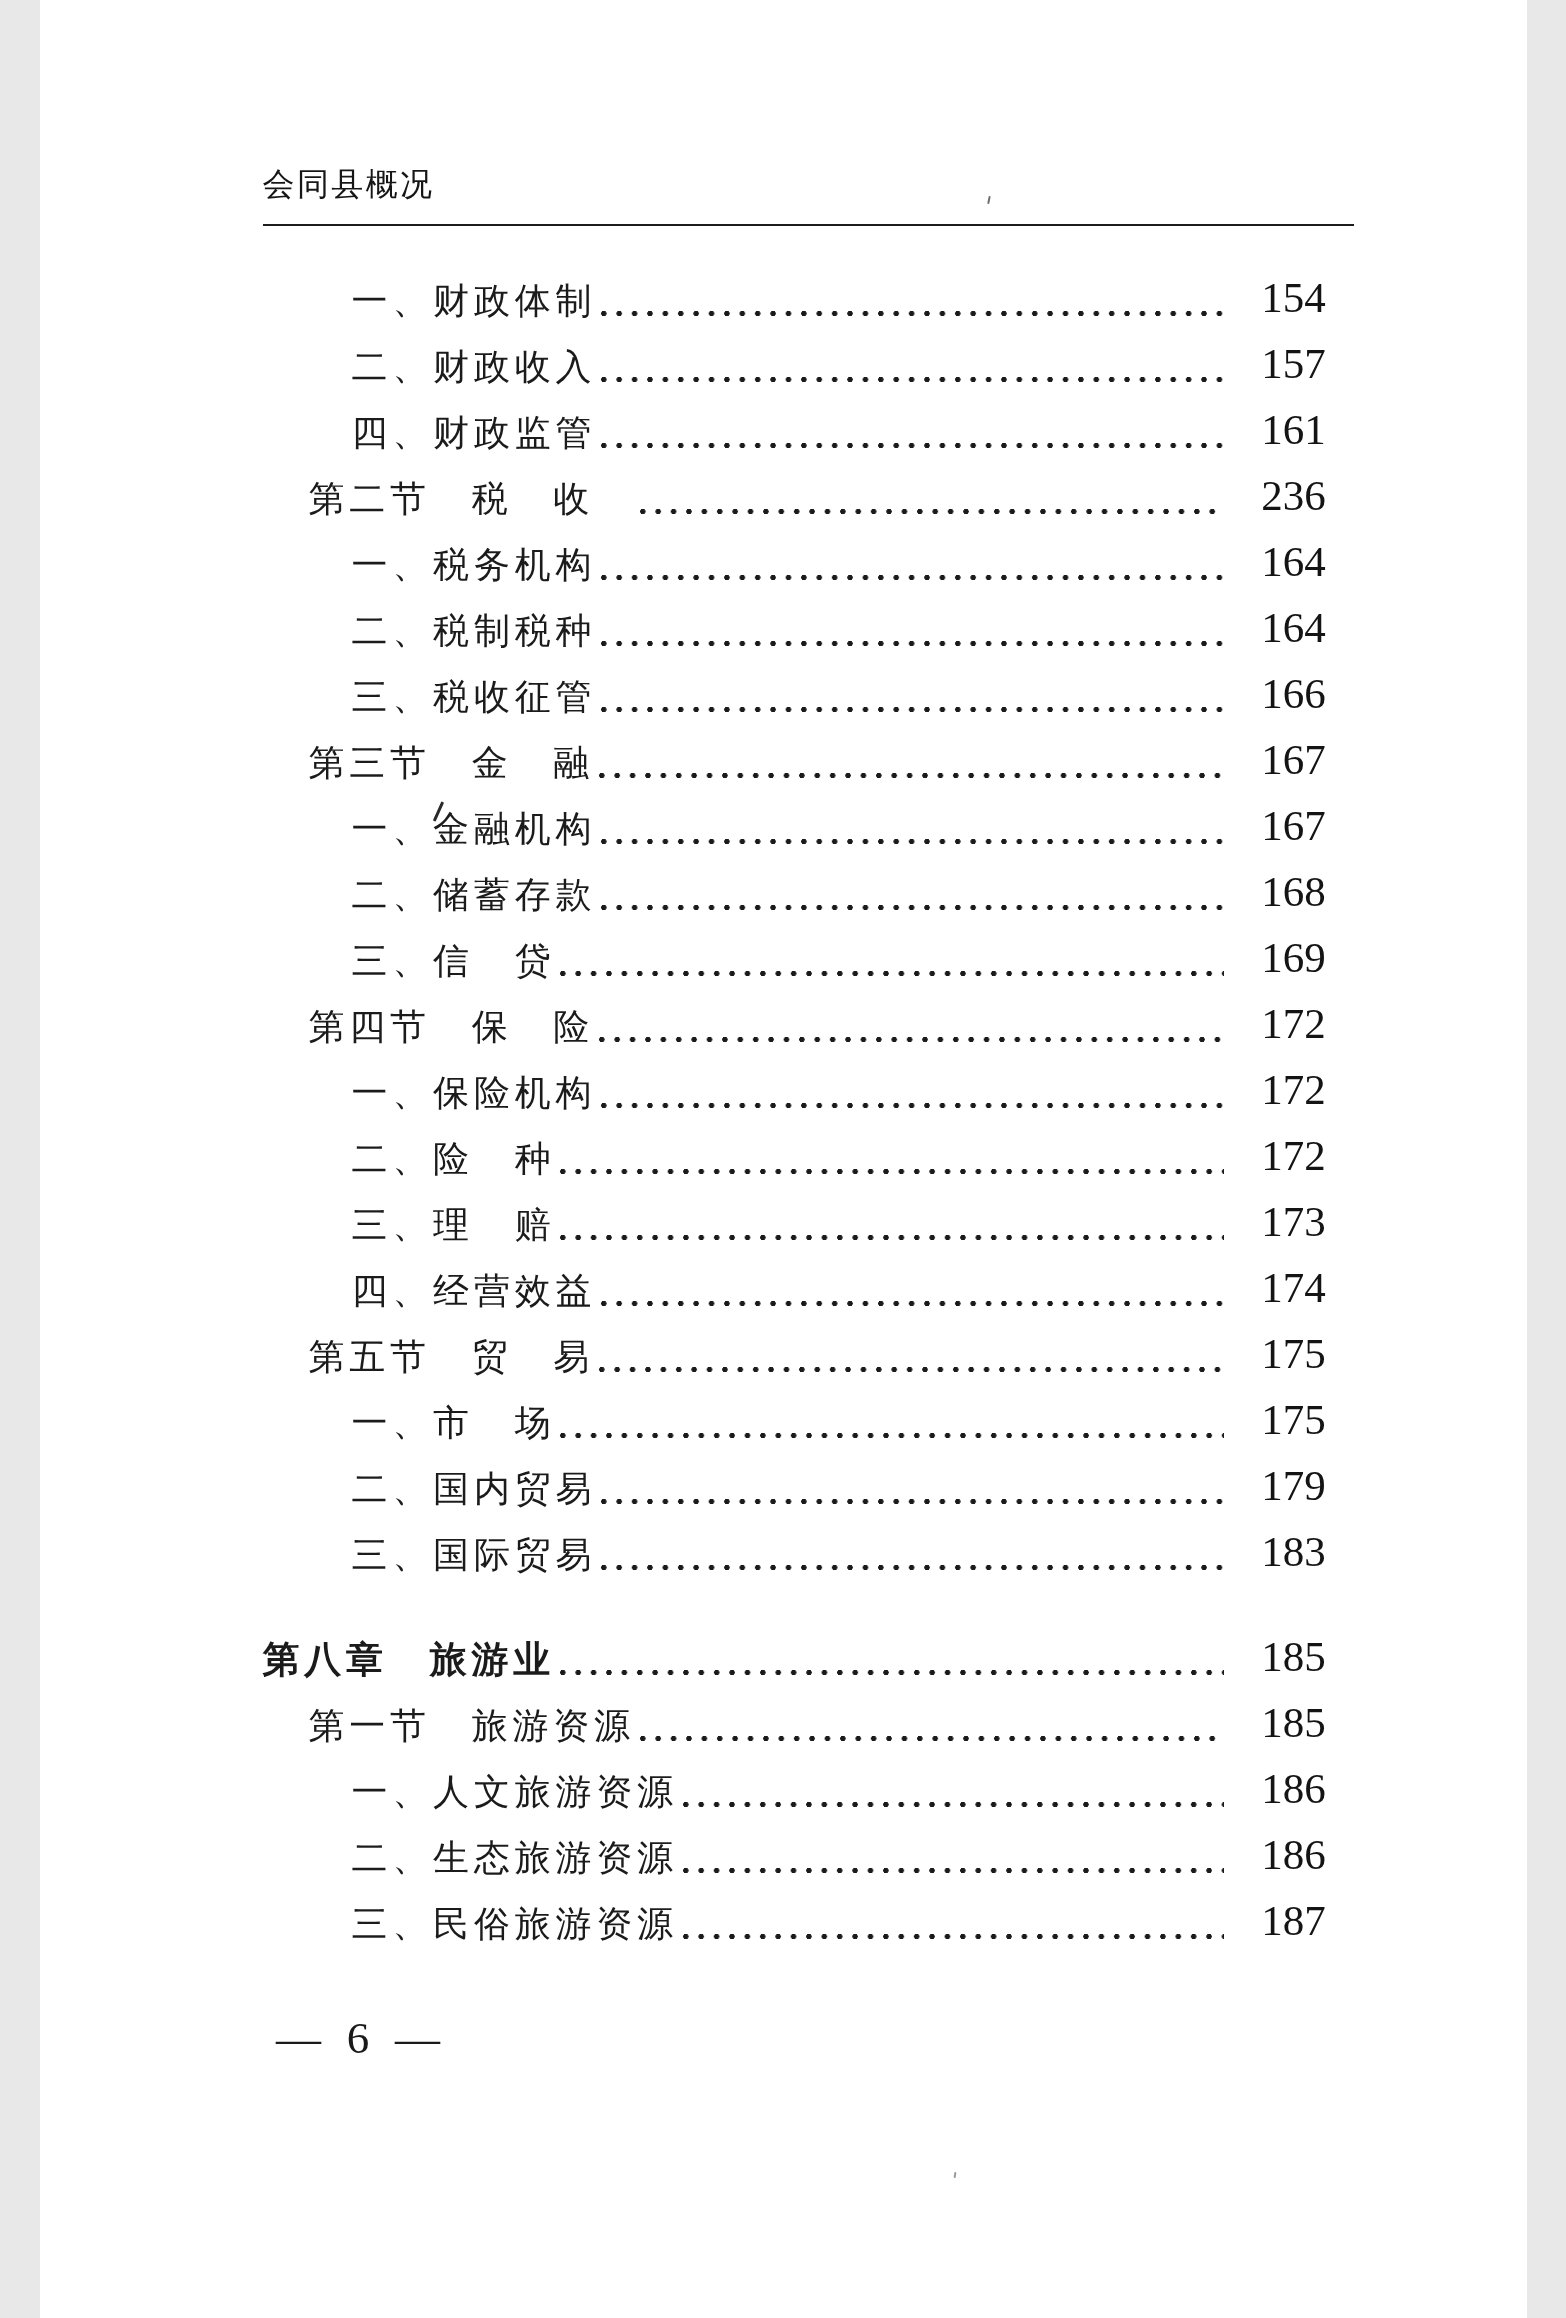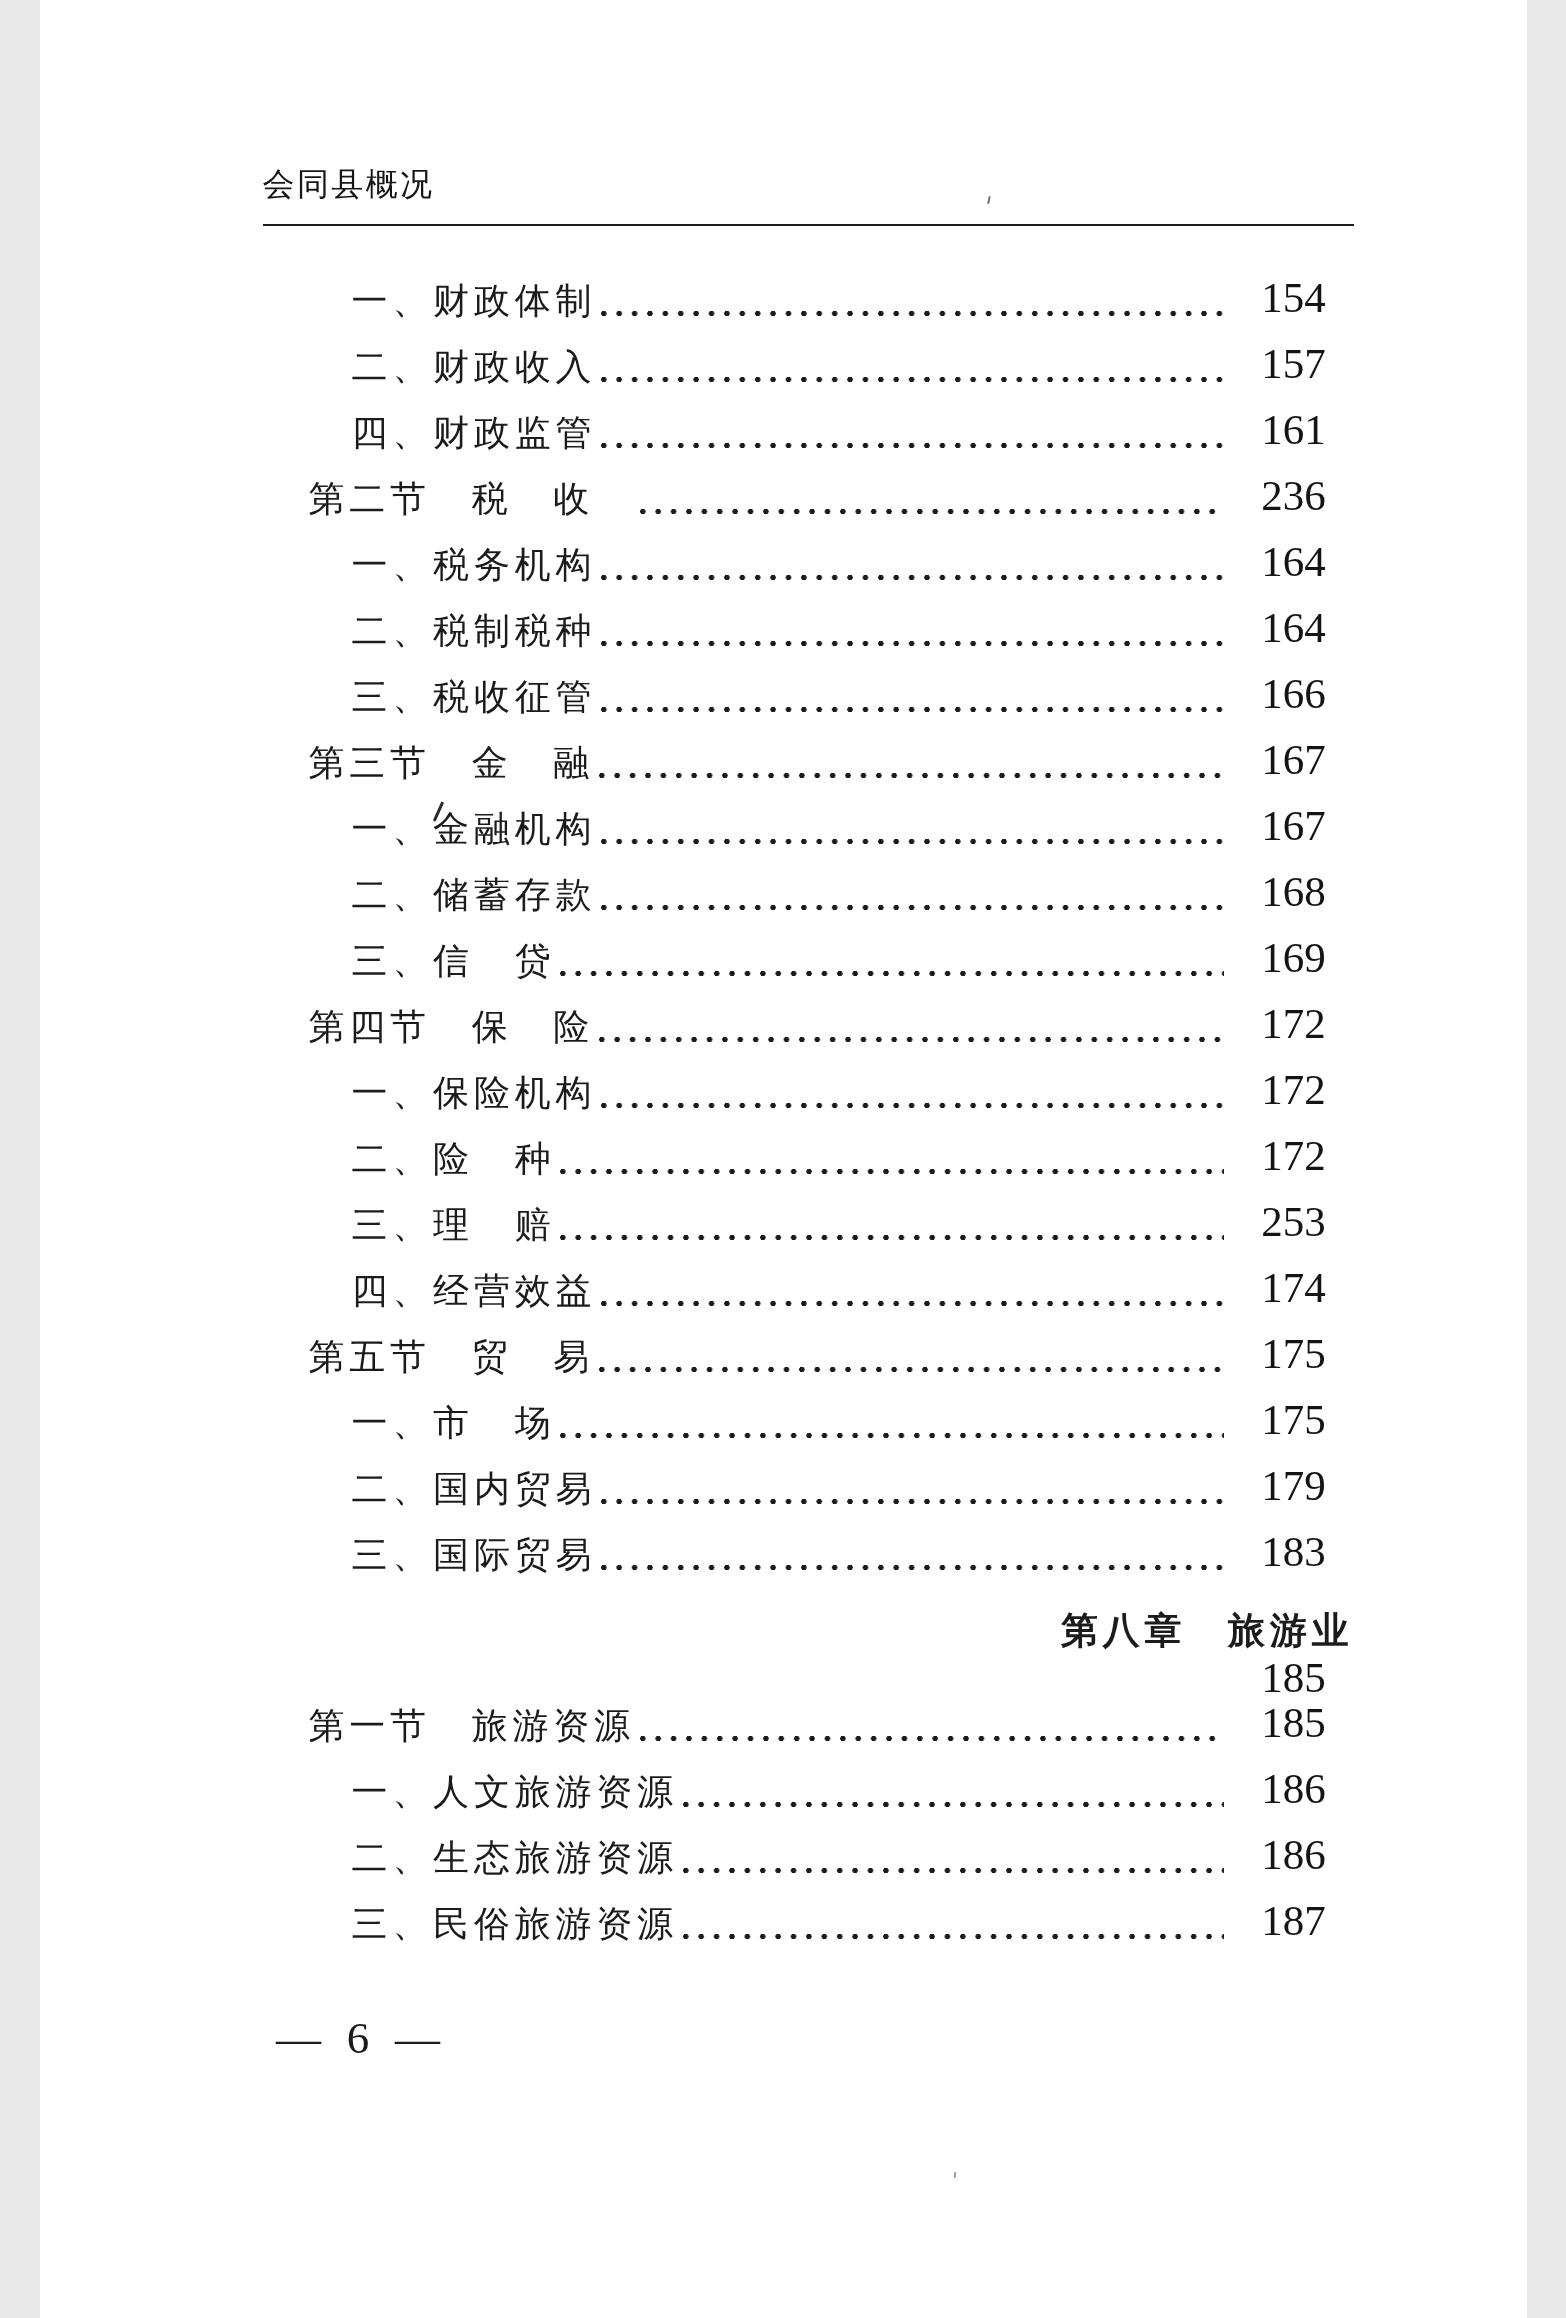--- a/index.html
+++ b/index.html
@@ -40,21 +40,21 @@
   }
   .row .label {
     font-size: 36px;
     letter-spacing: 4.8px;
     line-height: 1;
     white-space: pre;
     flex: 0 0 auto;
   }
   .lvl-item    { margin-left: 89px; }
   .lvl-section { margin-left: 46px;  }
-  .lvl-chapter { margin-left: 0;  margin-top: 39px; flex-direction: column; }
+  .lvl-chapter { margin-left: 0;  margin-top: 39px; }
   .lvl-chapter .label { font-weight: 700; font-size: 37px; }
   .dots {
     flex: 1 1 auto;
     height: 10.6px;
     margin: 6.7px 9.6px 0 3.8px;
     background-image: radial-gradient(circle at 3.8px 5.3px, #1a1a1a 2.4px, rgba(0,0,0,0) 2.9px);
     background-size: 15.4px 10.6px;
     background-repeat: repeat-x;
   }
   .num {
@@ -161,21 +161,21 @@
     <span class="num">172</span>
   </div>
         <div class="row lvl-item">
     <span class="label">二、险　种</span>
     <span class="dots"></span>
     <span class="num">172</span>
   </div>
         <div class="row lvl-item">
     <span class="label">三、理　赔</span>
     <span class="dots"></span>
-    <span class="num">253</span>
+    <span class="num">173</span>
   </div>
         <div class="row lvl-item">
     <span class="label">四、经营效益</span>
     <span class="dots"></span>
     <span class="num">174</span>
   </div>
         <div class="row lvl-section">
     <span class="label">第五节　贸　易</span>
     <span class="dots"></span>
     <span class="num">175</span>

